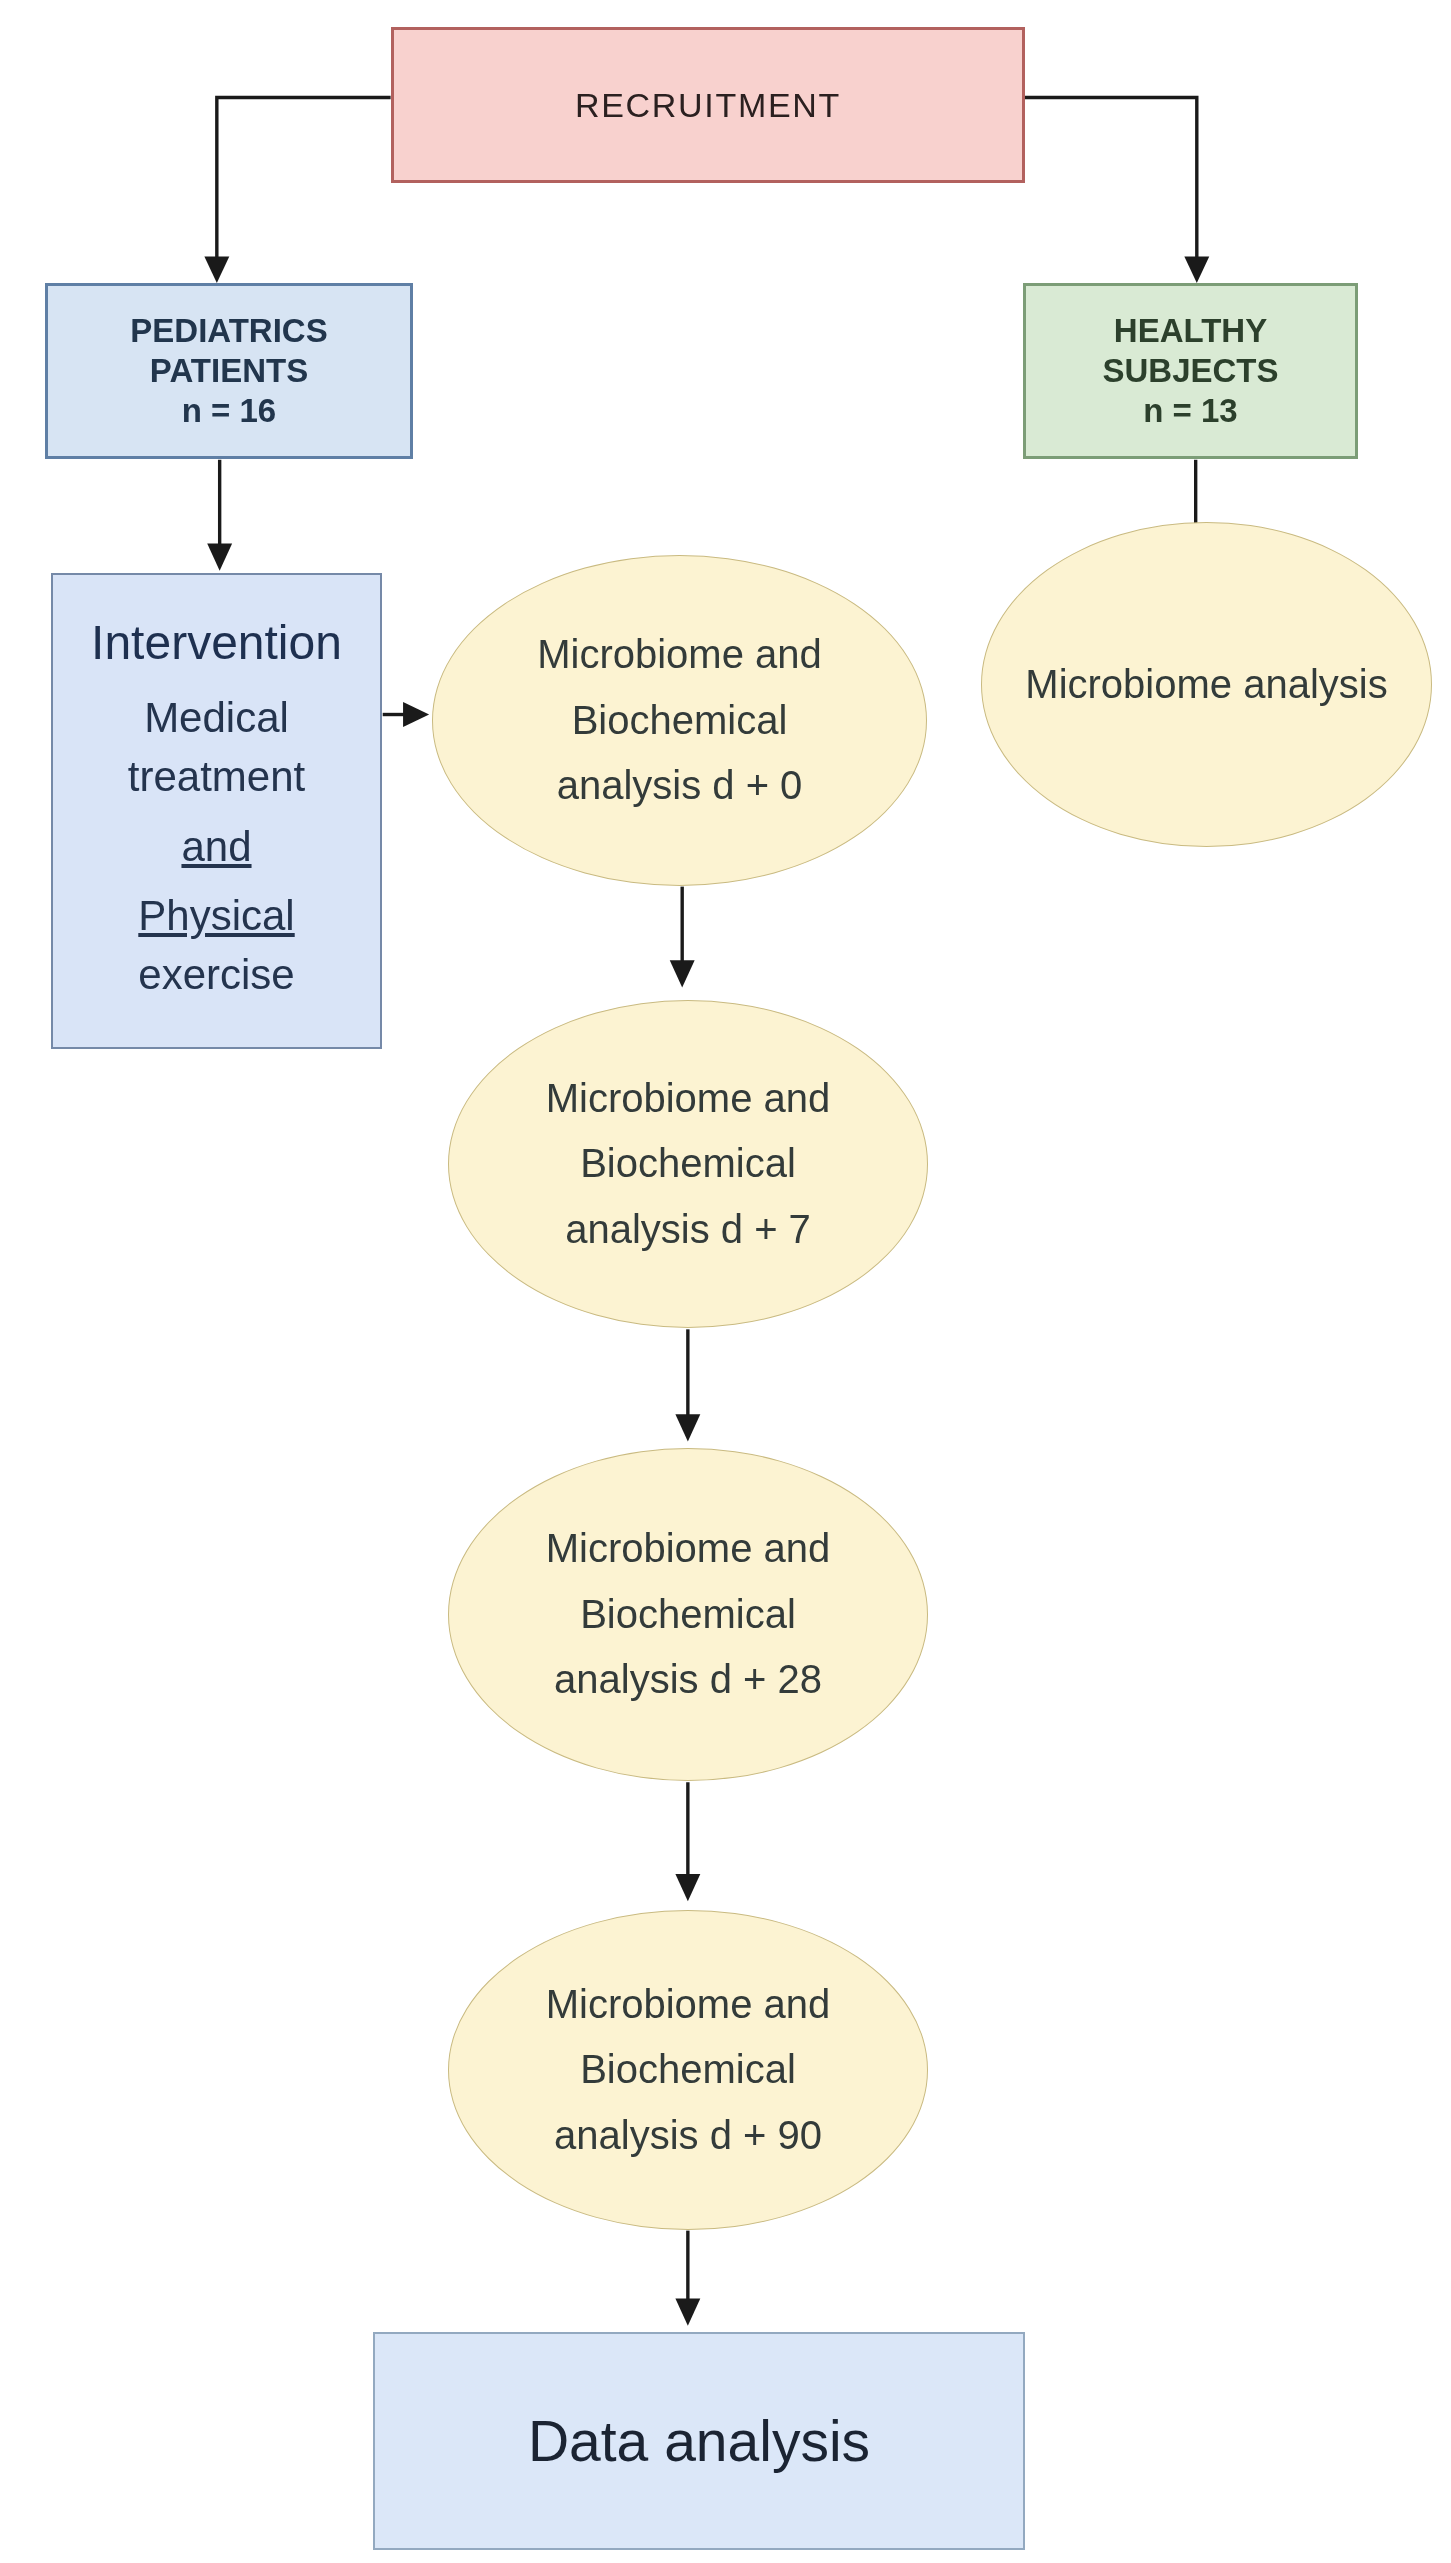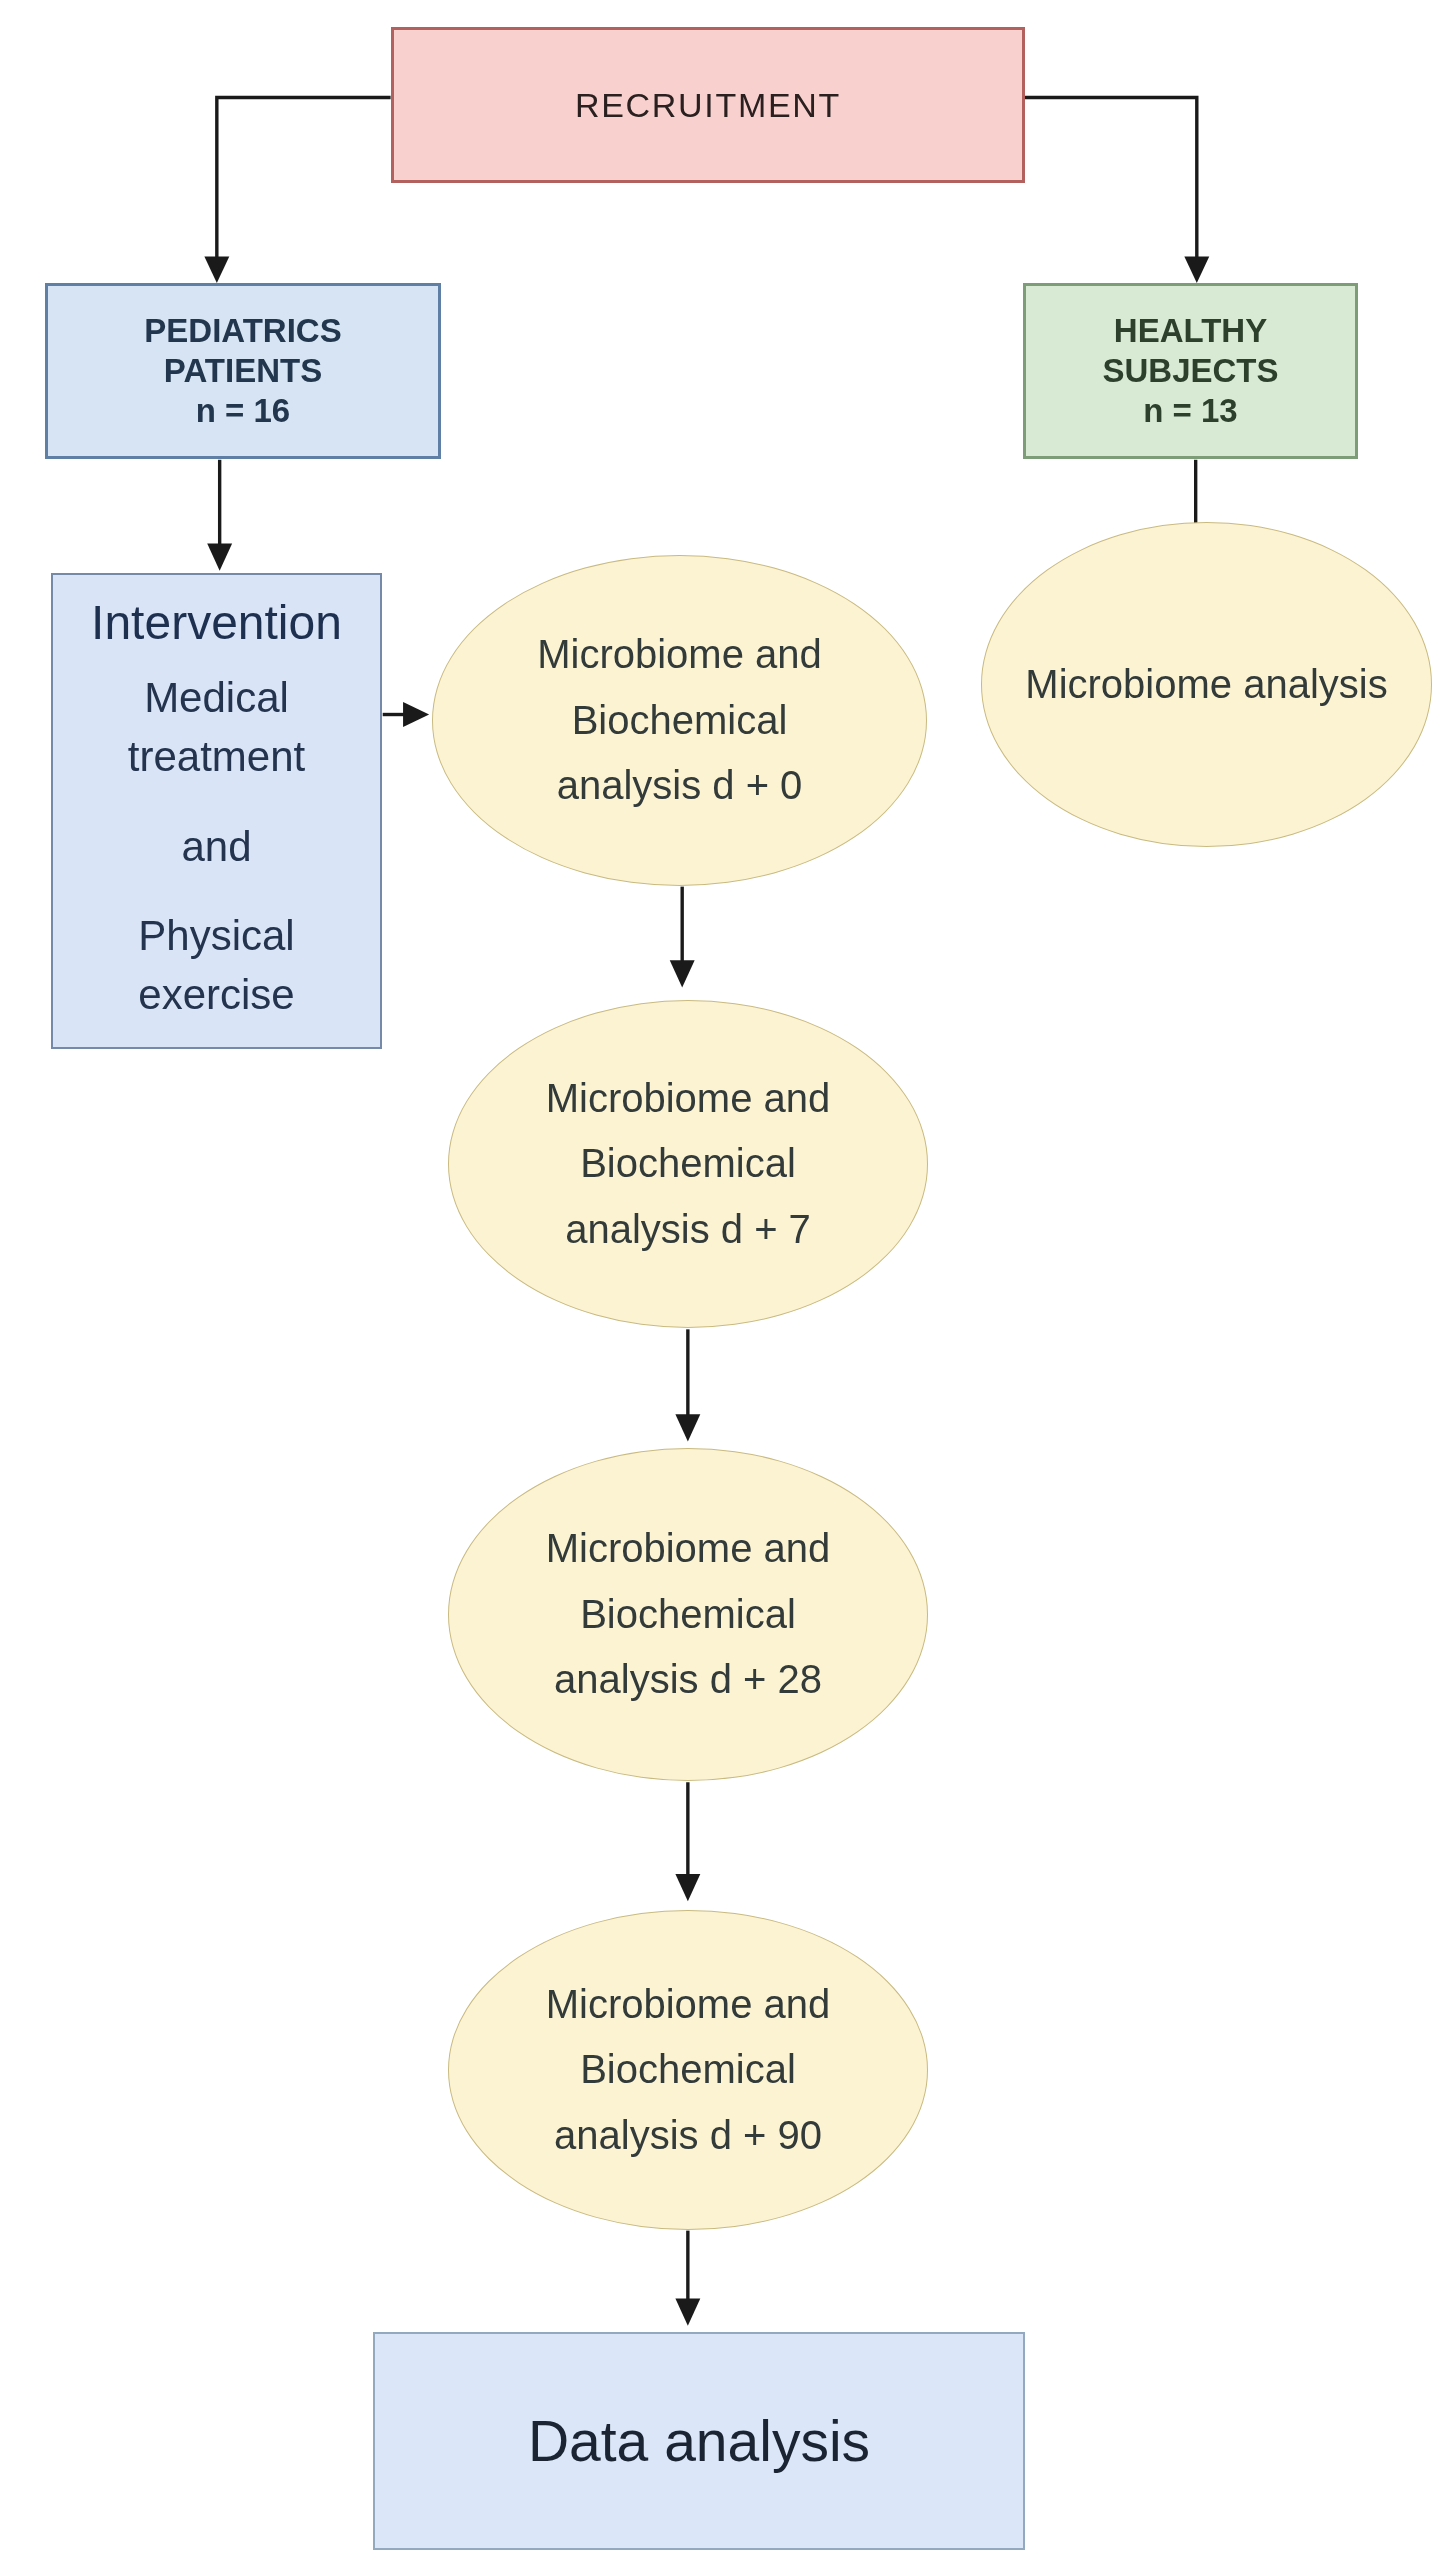--- a/index.html
+++ b/index.html
@@ -15,34 +15,34 @@
   body{font-family:"Liberation Sans",sans-serif;}
   .canvas{position:relative;width:1451px;height:2563px;background:#ffffff;overflow:hidden;}
   .wires{position:absolute;left:0;top:0;z-index:1;}
   .node{position:absolute;z-index:2;box-sizing:border-box;display:flex;flex-direction:column;
         align-items:center;justify-content:center;text-align:center;}
 
   .recruitment{left:391px;top:27px;width:634px;height:156px;
     background:var(--recruitment-fill);border:3.4px solid var(--recruitment-border);
     color:var(--recruitment-text);font-size:34px;letter-spacing:1.7px;}
 
-  .pediatrics{left:45px;top:283px;width:396px;height:176px;
+  .pediatrics{left:45px;top:283px;width:368px;height:176px;
     background:var(--patients-fill);border:3.4px solid var(--patients-border);
     color:var(--patients-text);font-size:33px;font-weight:700;line-height:1.22;}
 
   .healthy{left:1023px;top:283px;width:335px;height:176px;
     background:var(--healthy-fill);border:3.4px solid var(--healthy-border);
     color:var(--healthy-text);font-size:33px;font-weight:700;line-height:1.22;}
 
   .intervention{left:51px;top:573px;width:331px;height:476px;
     background:var(--intervention-fill);border:2.8px solid var(--intervention-border);
     color:var(--intervention-text);justify-content:center;}
   .intervention .int-title{font-size:48px;line-height:1.1;margin-bottom:19px;color:#1e3050;}
   .intervention .int-line{font-size:42px;line-height:1.4;}
-  .intervention .int-gap{margin-top:31px;}
+  .intervention .int-gap{margin-top:11px;text-decoration:underline;}
 
   .ellipse{border-radius:50%;background:var(--ellipse-fill);
     border:1.7px solid var(--ellipse-border);color:var(--ellipse-text);}
   .ellipse .lines{width:317px;display:flex;flex-direction:column;align-items:center;
     text-align:left;font-size:40px;line-height:1.64;}
   .e1{left:432px;top:555px;width:495px;height:331px;}
   .e2{left:448px;top:1000px;width:480px;height:328px;}
   .e3{left:448px;top:1448px;width:480px;height:333px;}
   .e4{left:448px;top:1910px;width:480px;height:320px;}
   .e-healthy{left:981px;top:522px;width:451px;height:325px;font-size:40px;}

